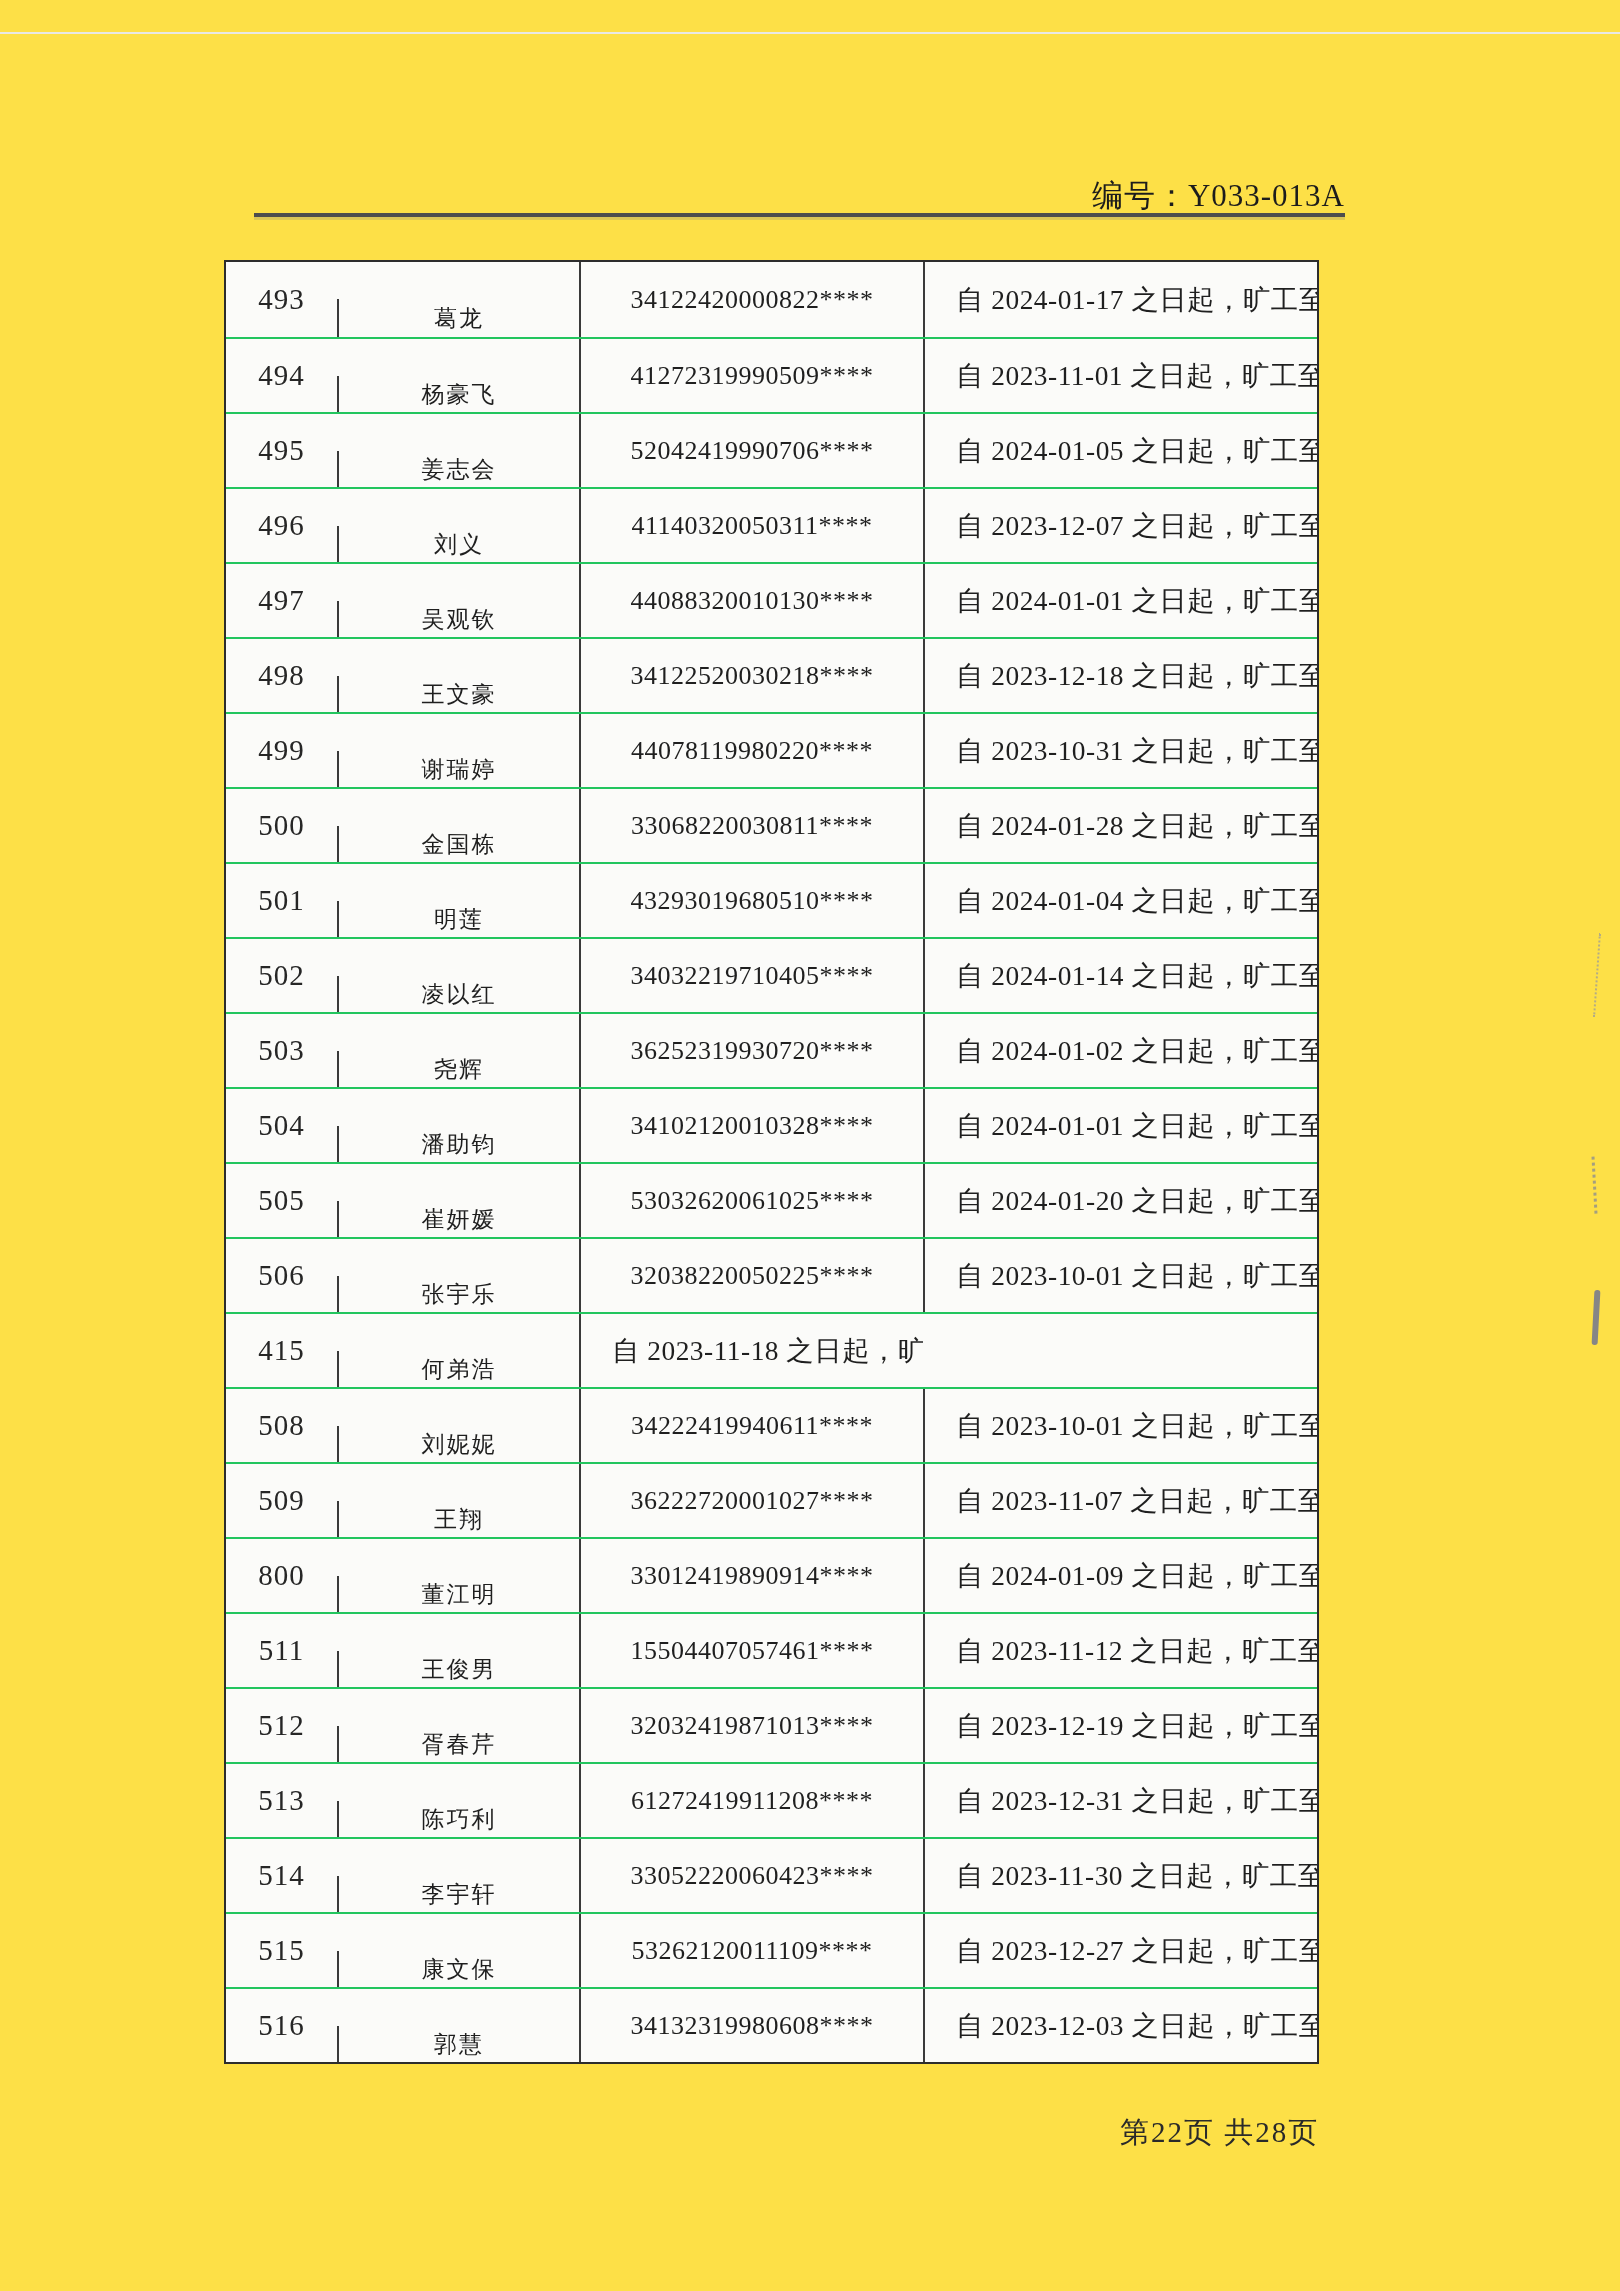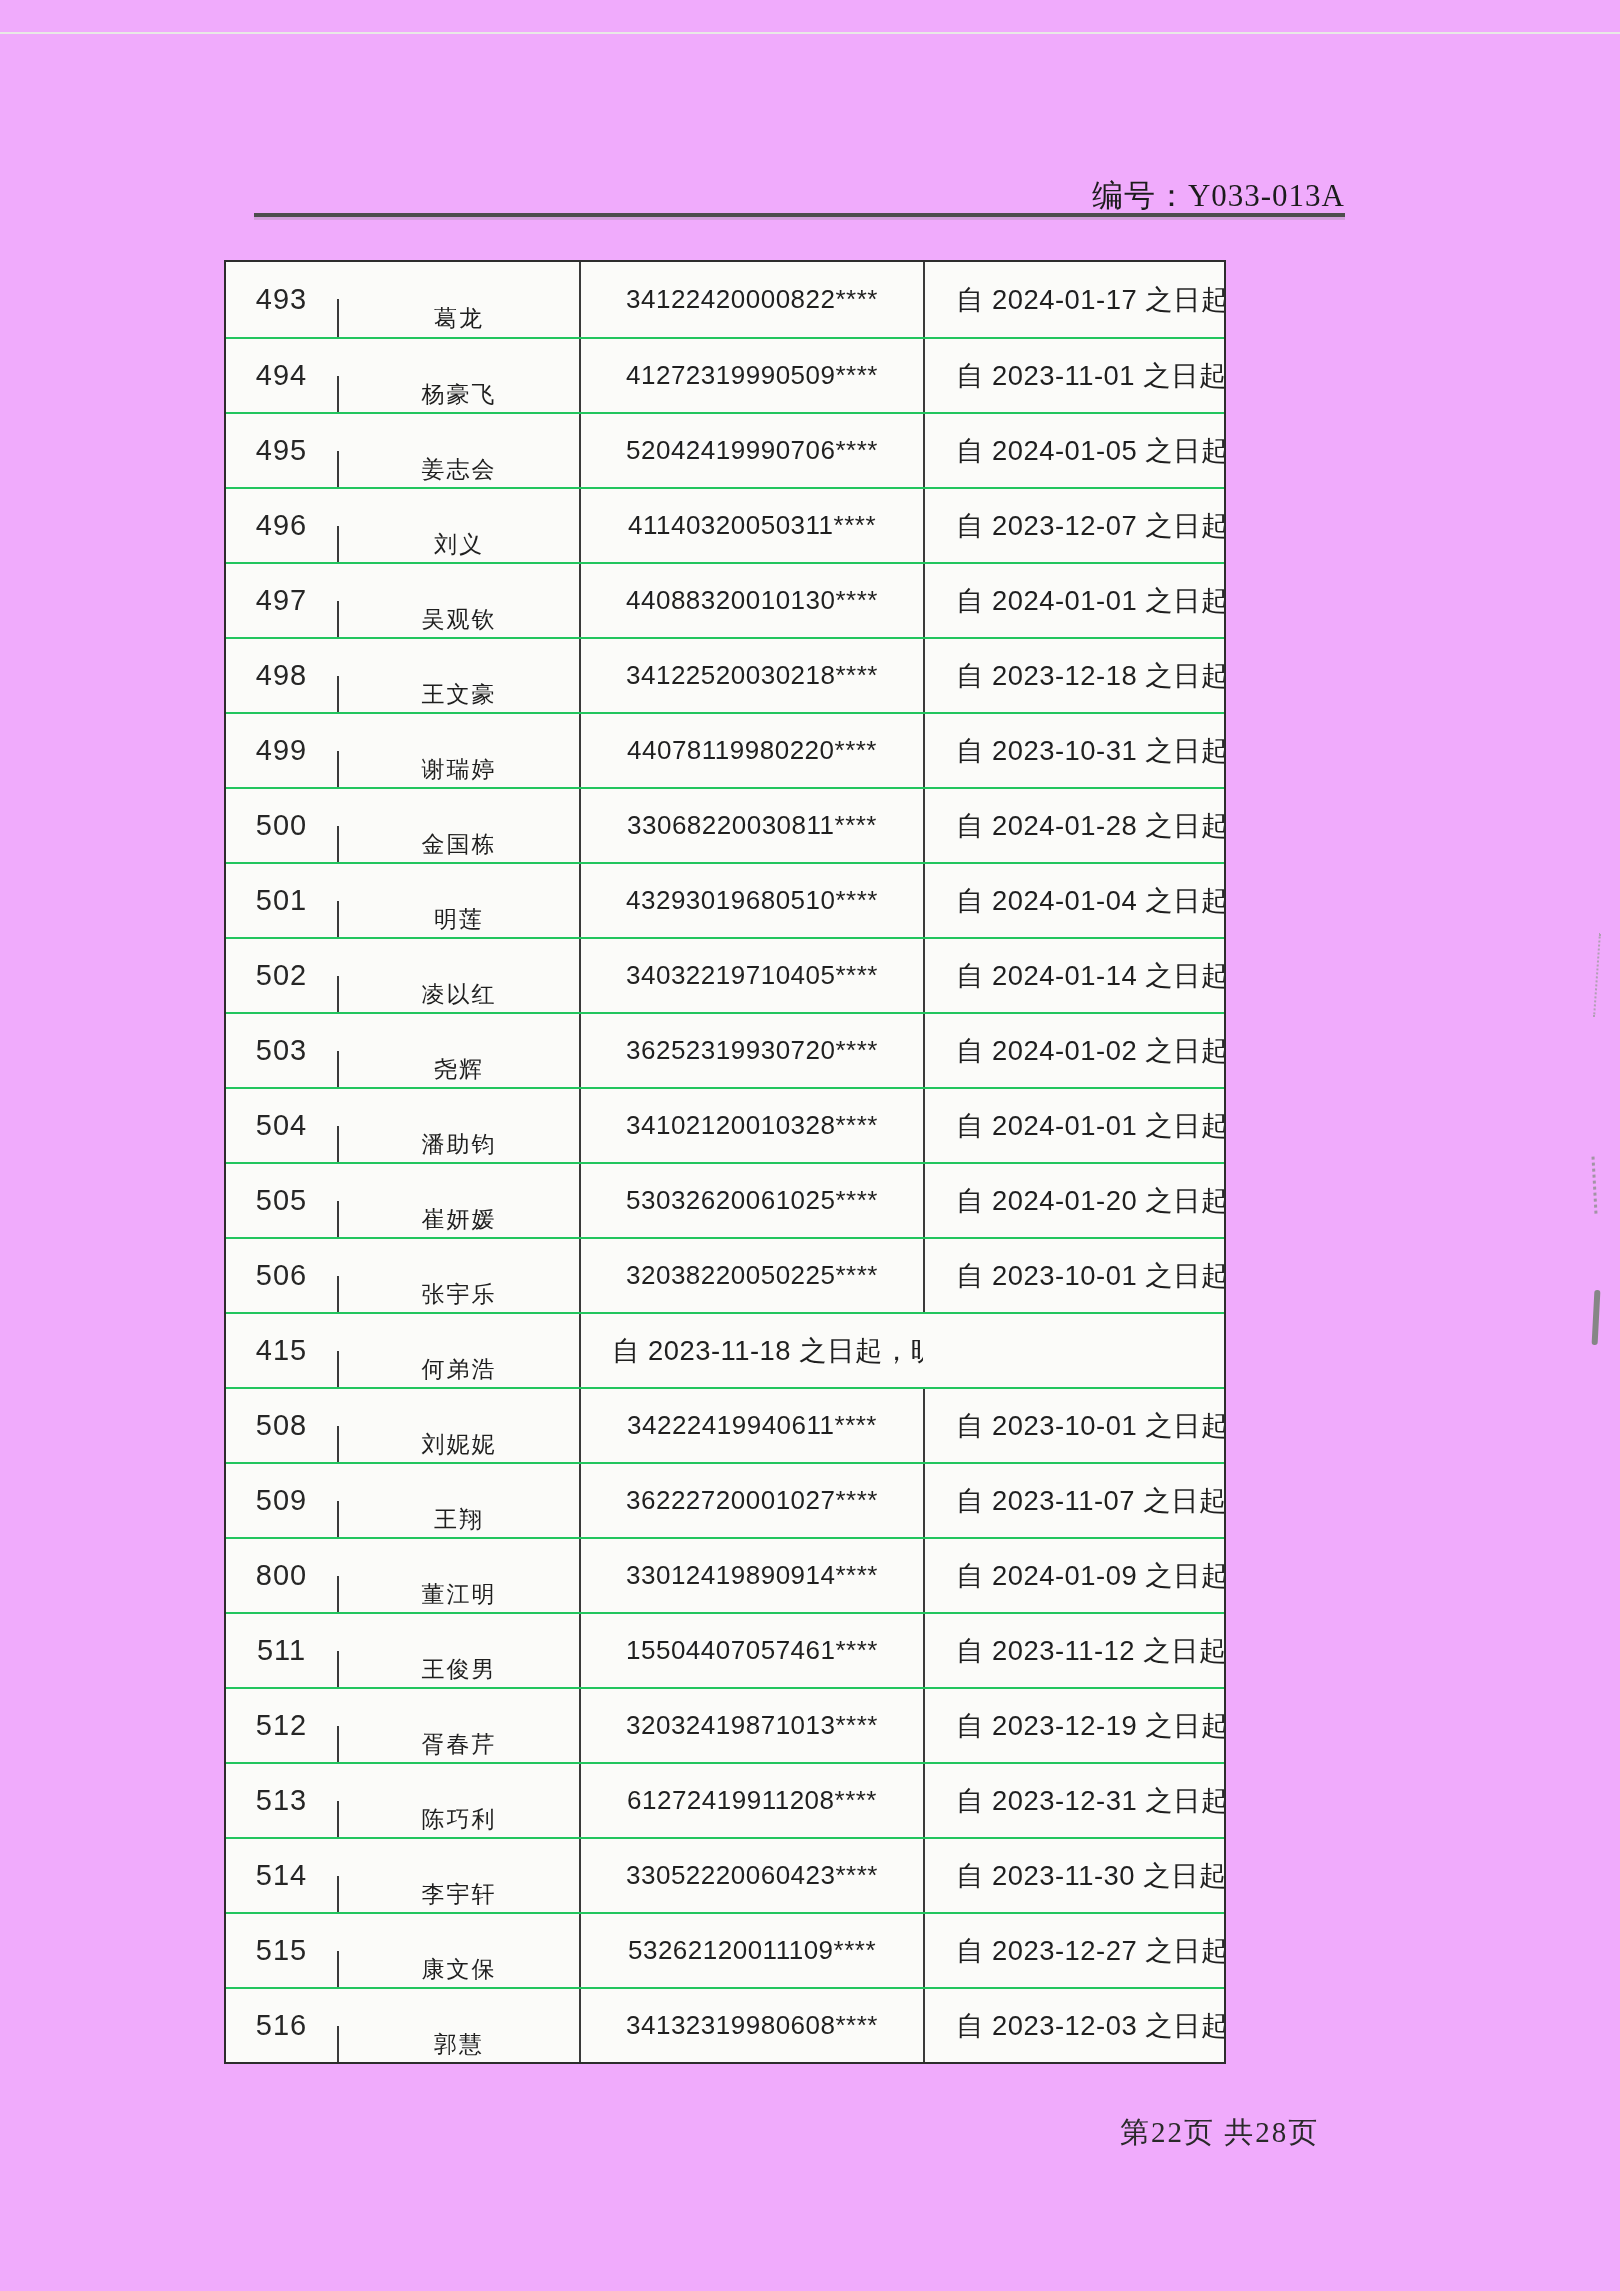--- a/index.html
+++ b/index.html
@@ -2,21 +2,21 @@
 <html><head>
 <meta charset="utf-8">
 <style>
   * { margin: 0; padding: 0; box-sizing: border-box; }
   html, body { background: #888; }
   .page {
     position: relative;
     width: 1620px;
     height: 2292px;
     margin: 0 auto;
-    background: #f0abfc;
+    background: #fde047;
     overflow: hidden;
     font-family: "Liberation Sans", "DejaVu Sans", sans-serif;
     color: #212121;
   }
   
   .scan-topline {
     position: absolute;
     top: 32px; left: 0;
     width: 100%; height: 2px;
     background: #e9e9e6;
@@ -40,23 +40,24 @@
     width: 1091px;
     height: 3.9px;
     background: #4d4d4d;
     box-shadow: 0 2.9px 0 rgba(130,130,130,0.28);
   }
   
   .doc-table {
     position: absolute;
     left: 224px;
     top: 260px;
-    width: 1002px;
+    width: 1095px;
     border: 2.9px solid #2d2d2d;
     background: #fbfbf9;
+    font-family: Liberation Serif, serif;
   }
   .t-row {
     display: grid;
     grid-template-columns: 111px 242px 344px 1fr;
     height: 75px;
     border-top: 2px solid #22c55e;
   }
   .t-row:first-child { border-top: none; }
   .t-cell {
     display: flex;

